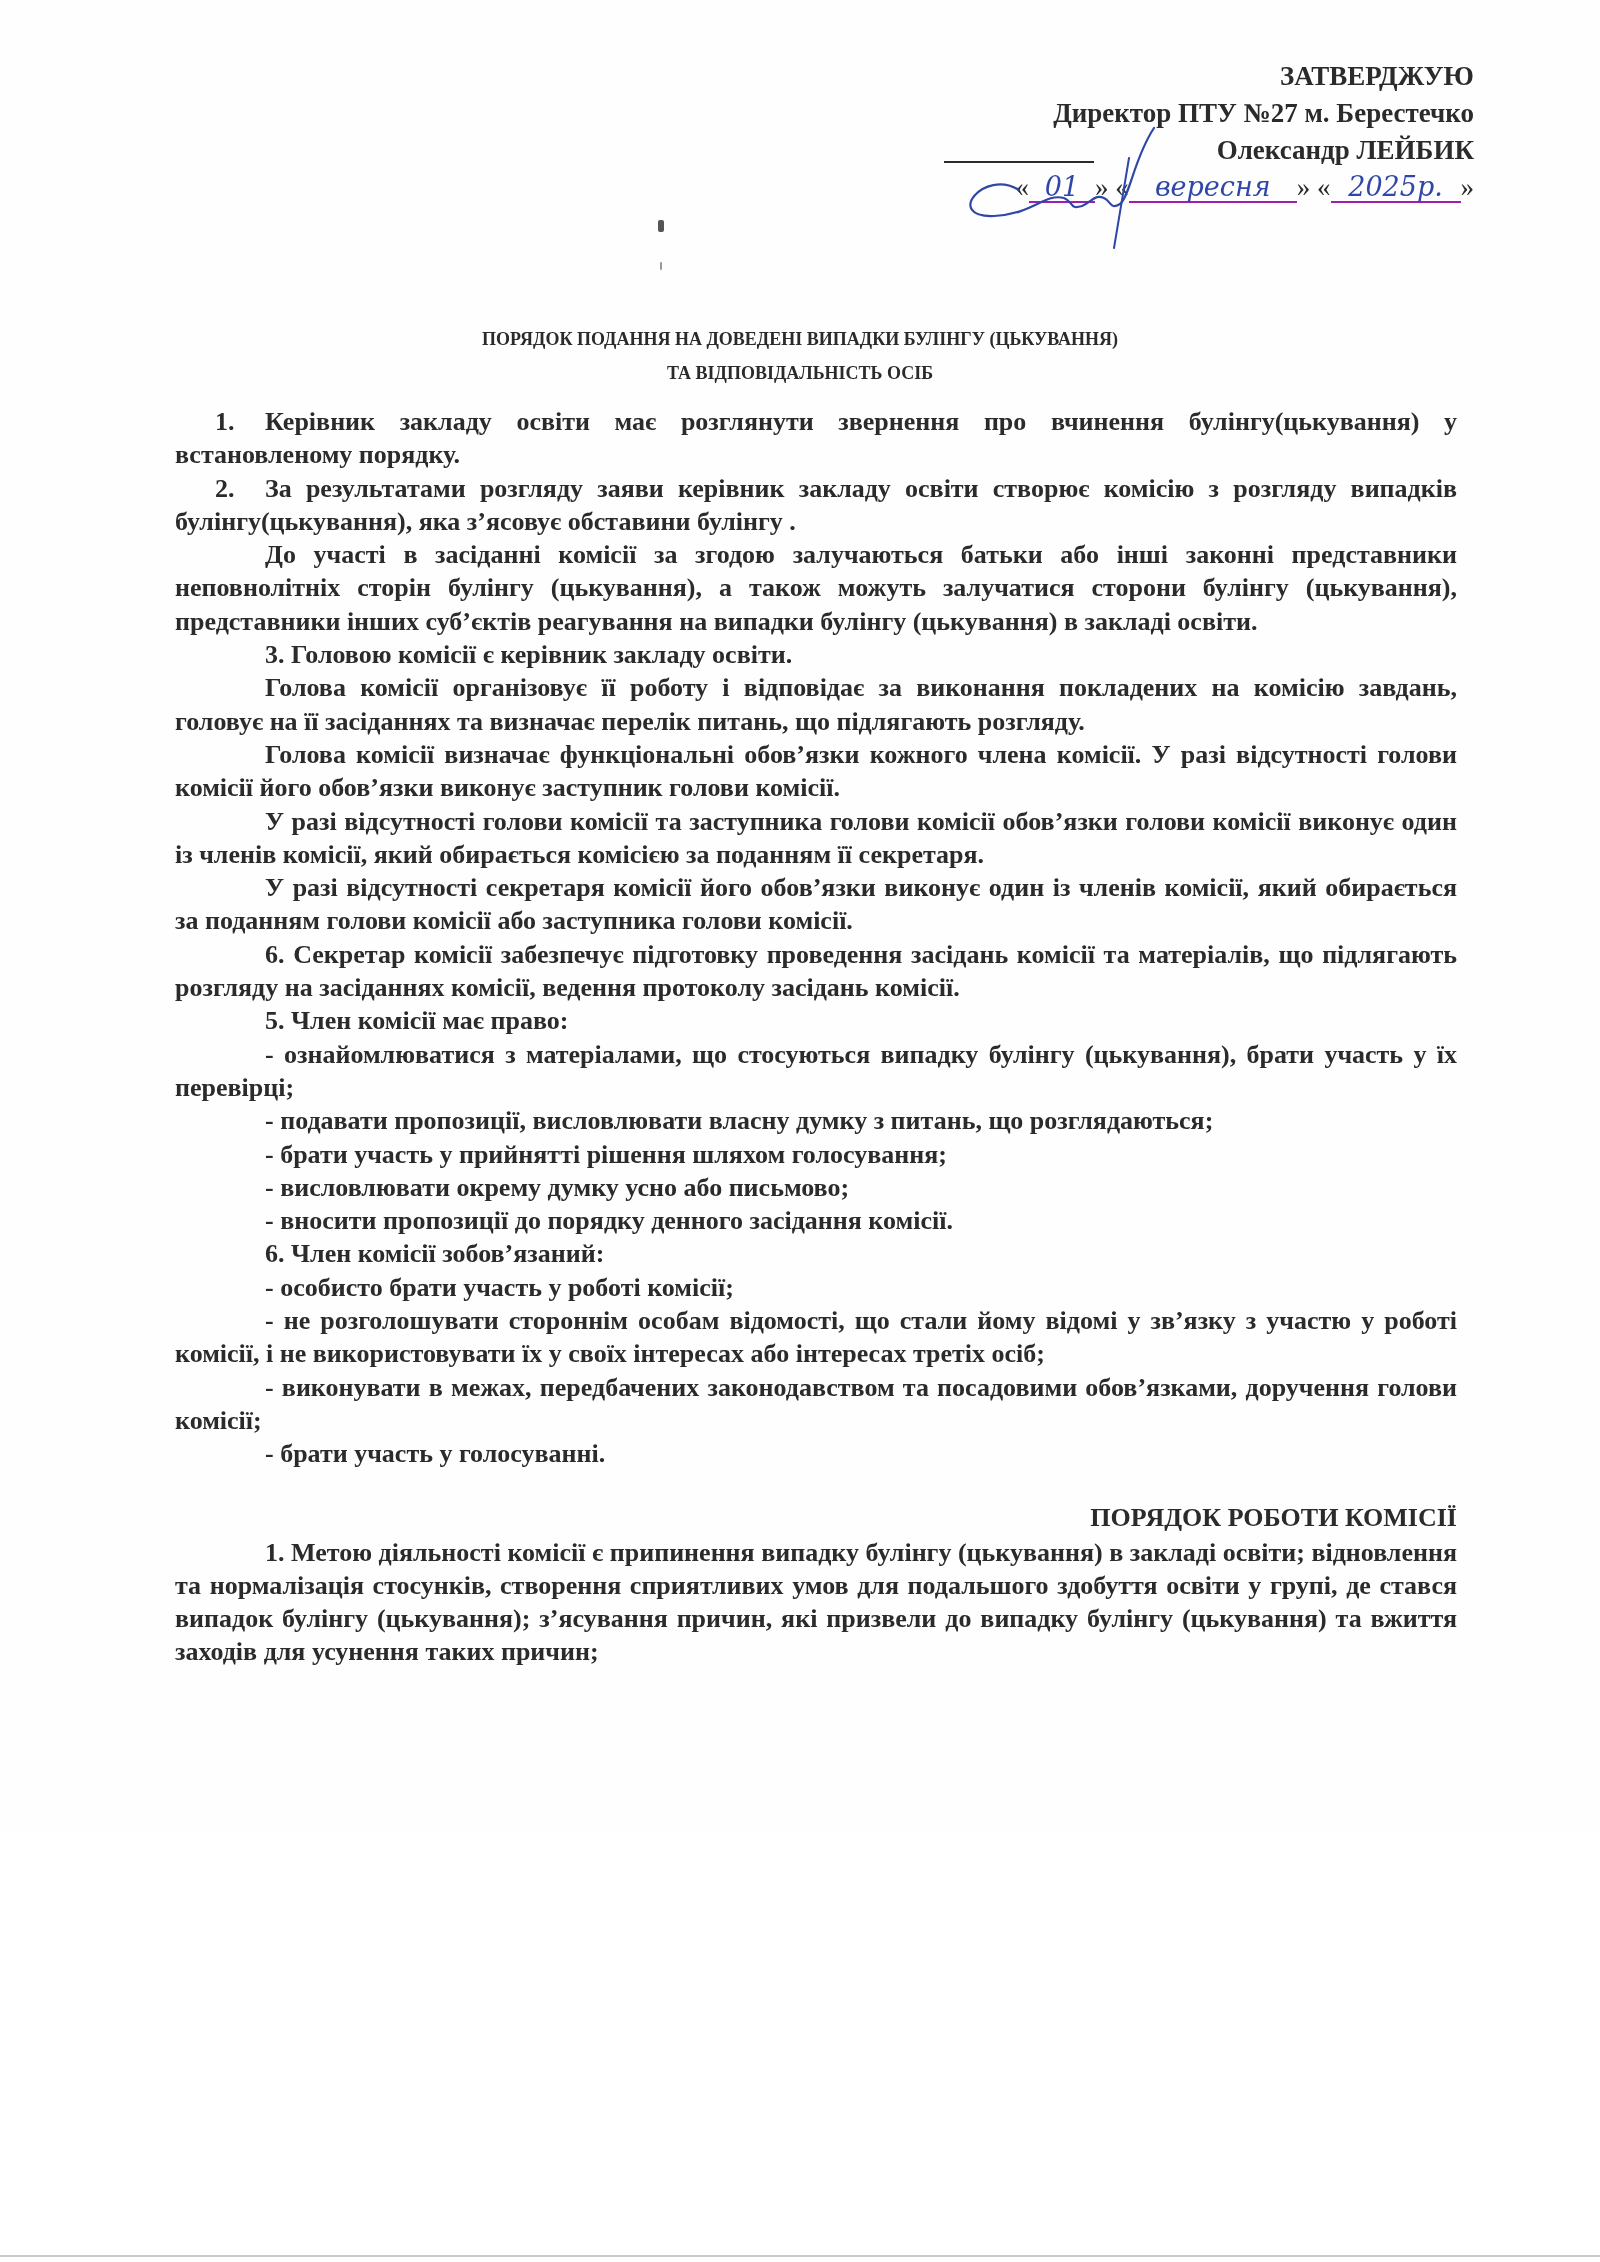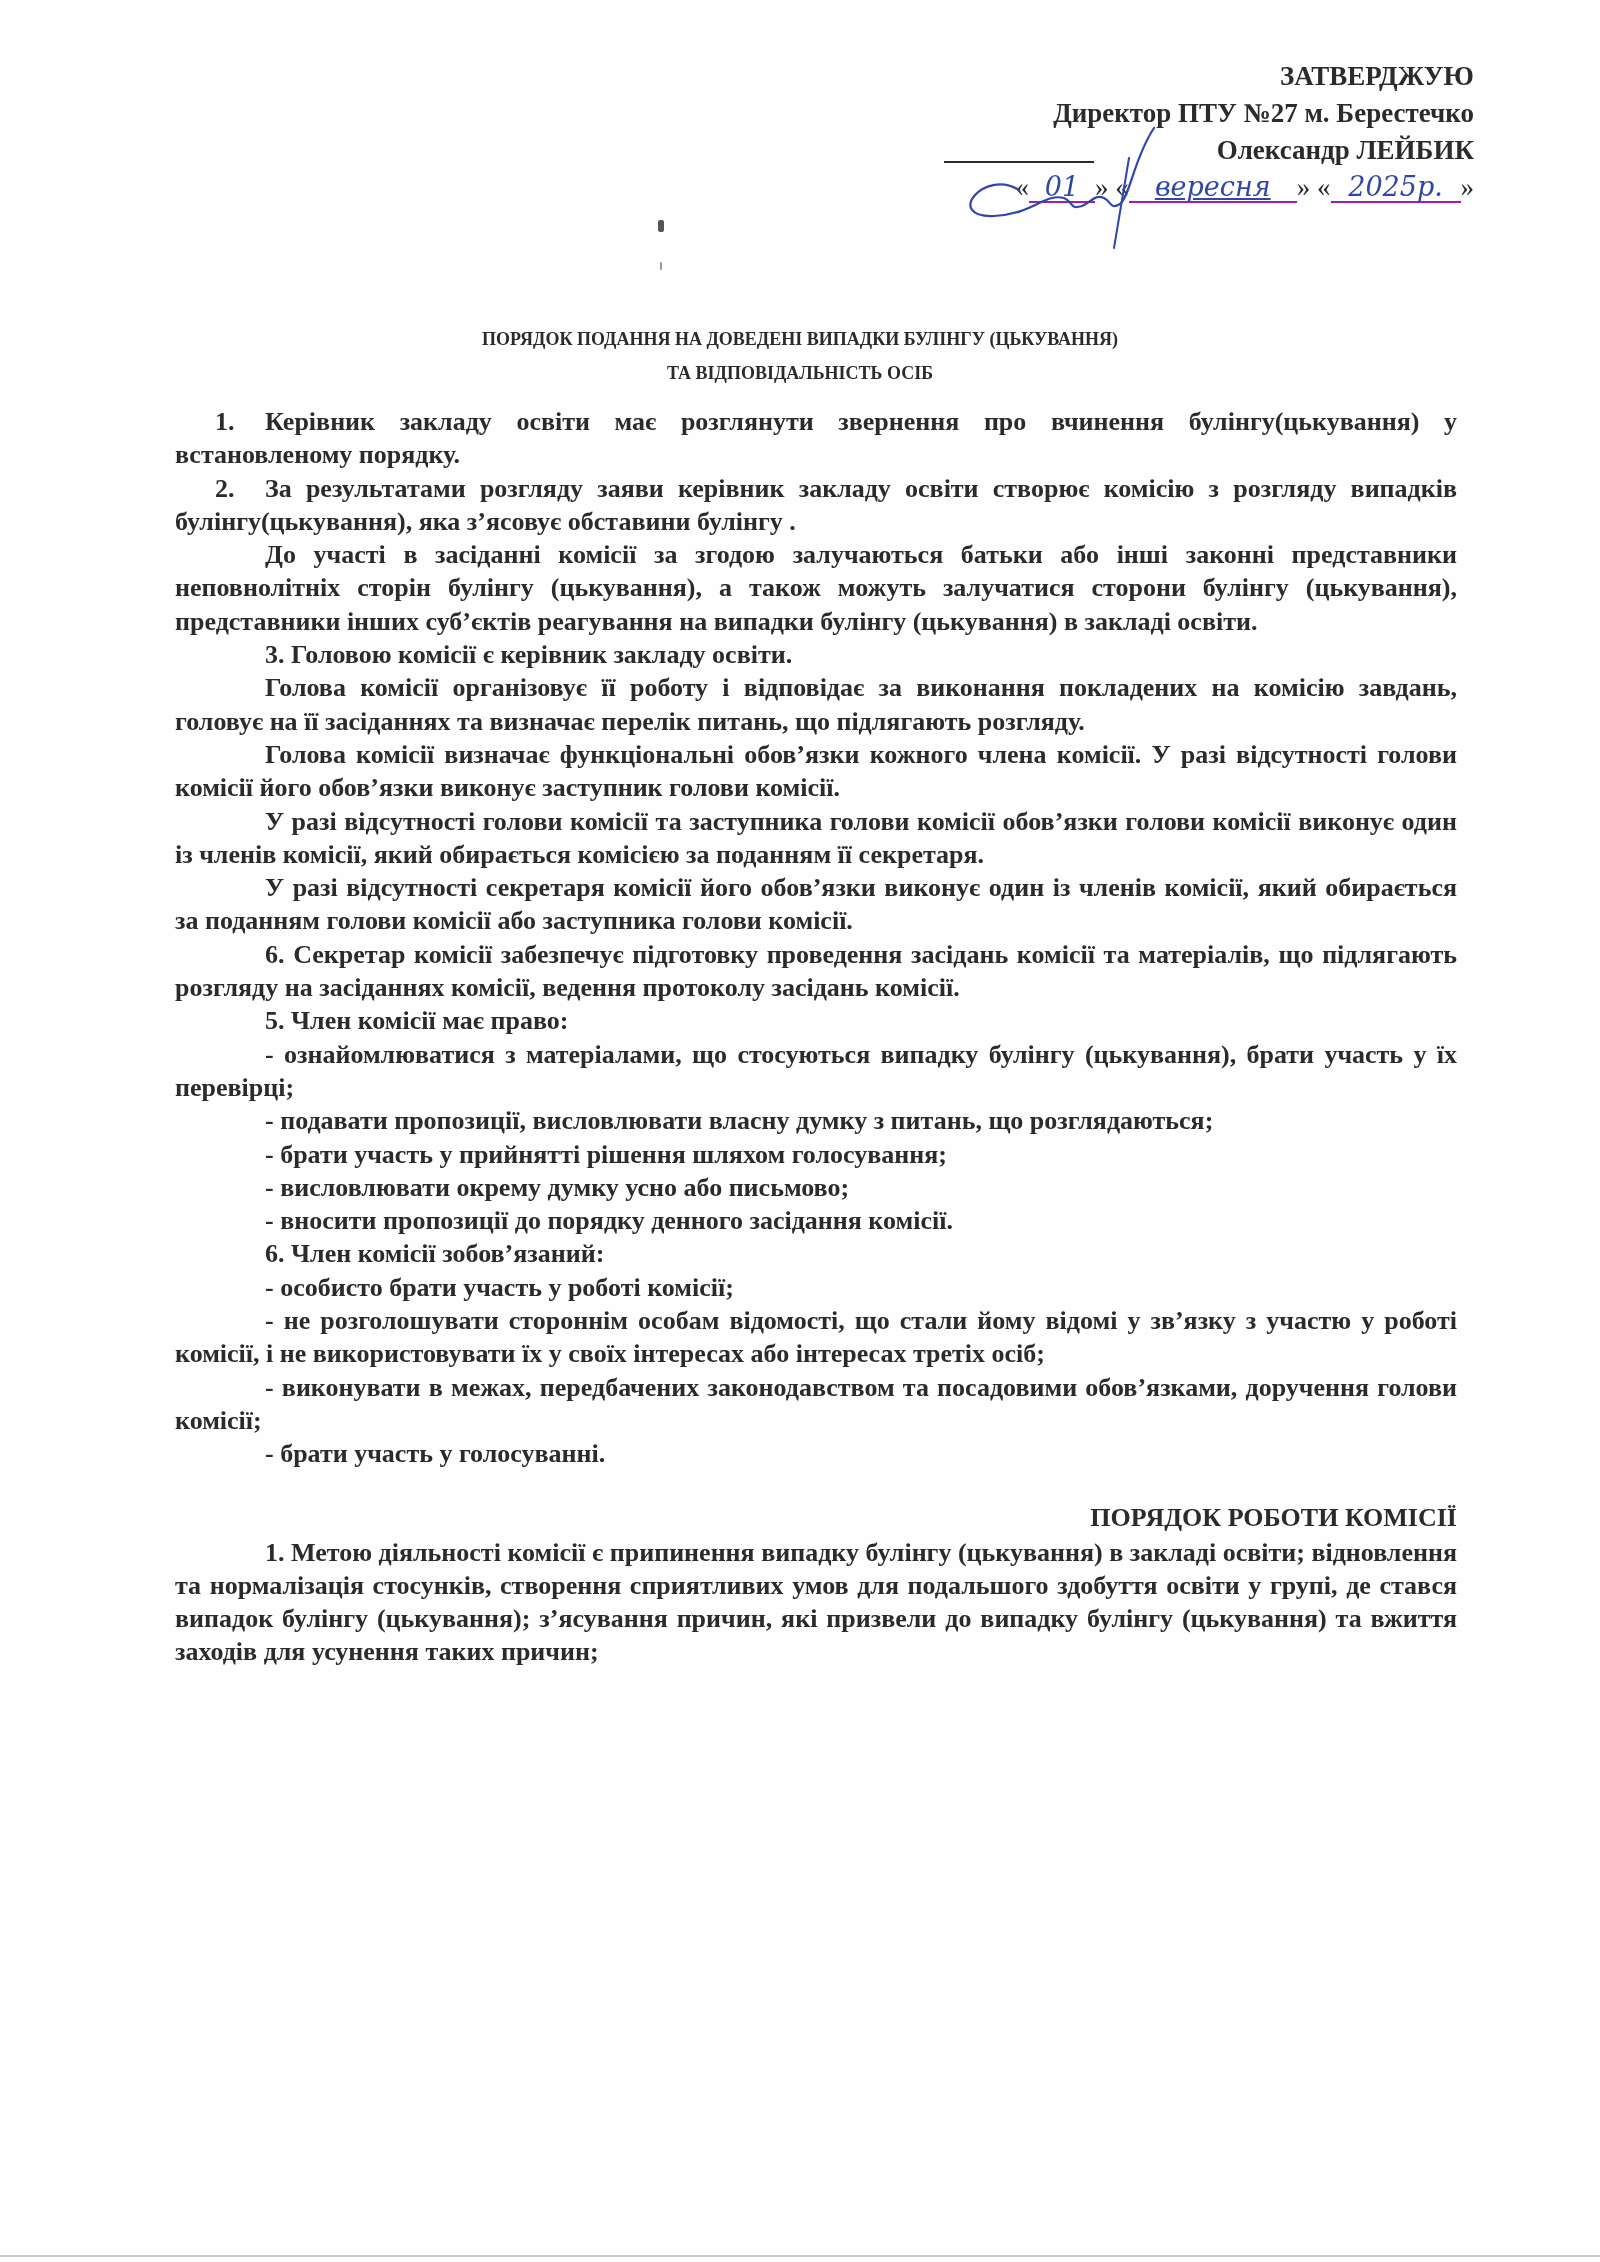--- a/index.html
+++ b/index.html
@@ -16,21 +16,21 @@
     text-align: right; font-weight: bold; font-size: 27px; line-height: 37px;
   }
   .approval .line { display: block; white-space: nowrap; }
   .approval .date-line { font-weight: normal; font-size: 27px; }
   .blank {
     display: inline-block; border-bottom: 2px solid #a21caf;
     font-family: "DejaVu Serif", serif; font-style: italic; font-weight: normal;
     color: #2f47a8; text-align: center; line-height: 28px;
   }
   .blank.d { width: 66px; }
-  .blank.m { width: 168px; text-decoration: underline; }
+  .blank.m { width: 168px; }
   .blank.y { width: 130px; }
   .sig-line {
     position: absolute; left: 90px; top: 103px; width: 150px;
     border-bottom: 2px solid #2b2b2b;
   }
   .signature {
     position: absolute; left: 70px; top: 40px; width: 260px; height: 160px;
     pointer-events: none;
   }
   .doc-title {

